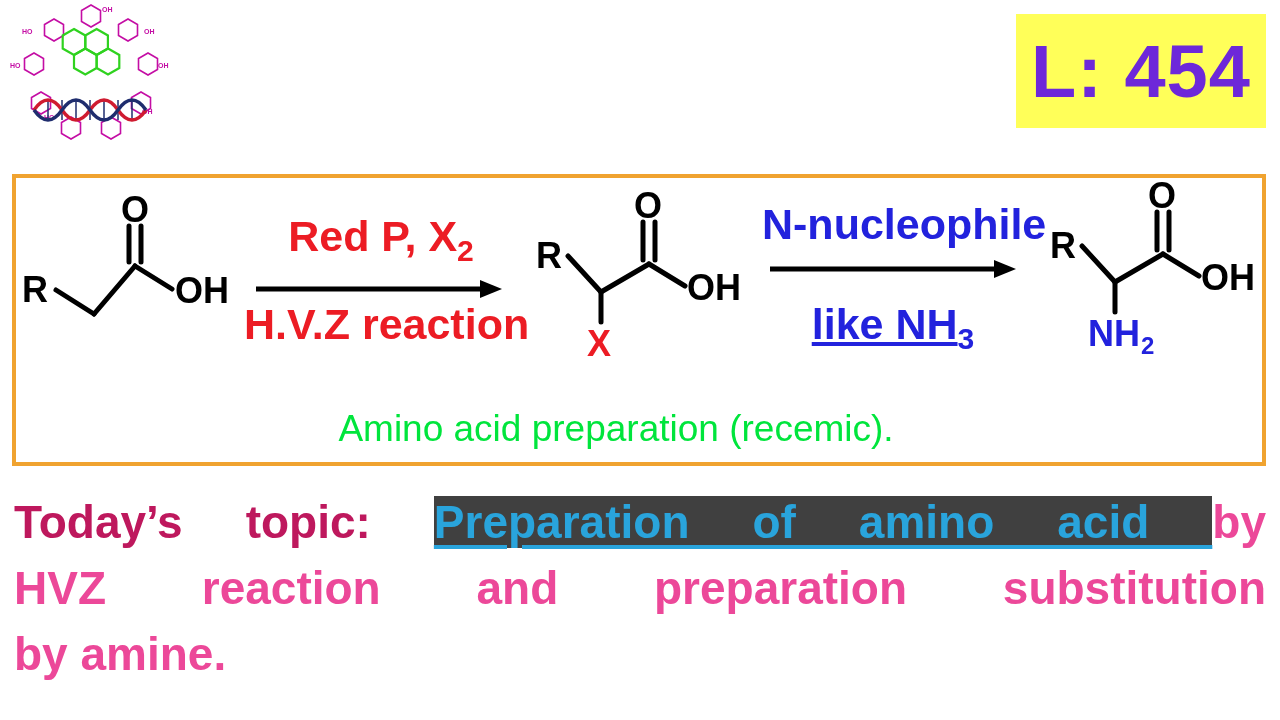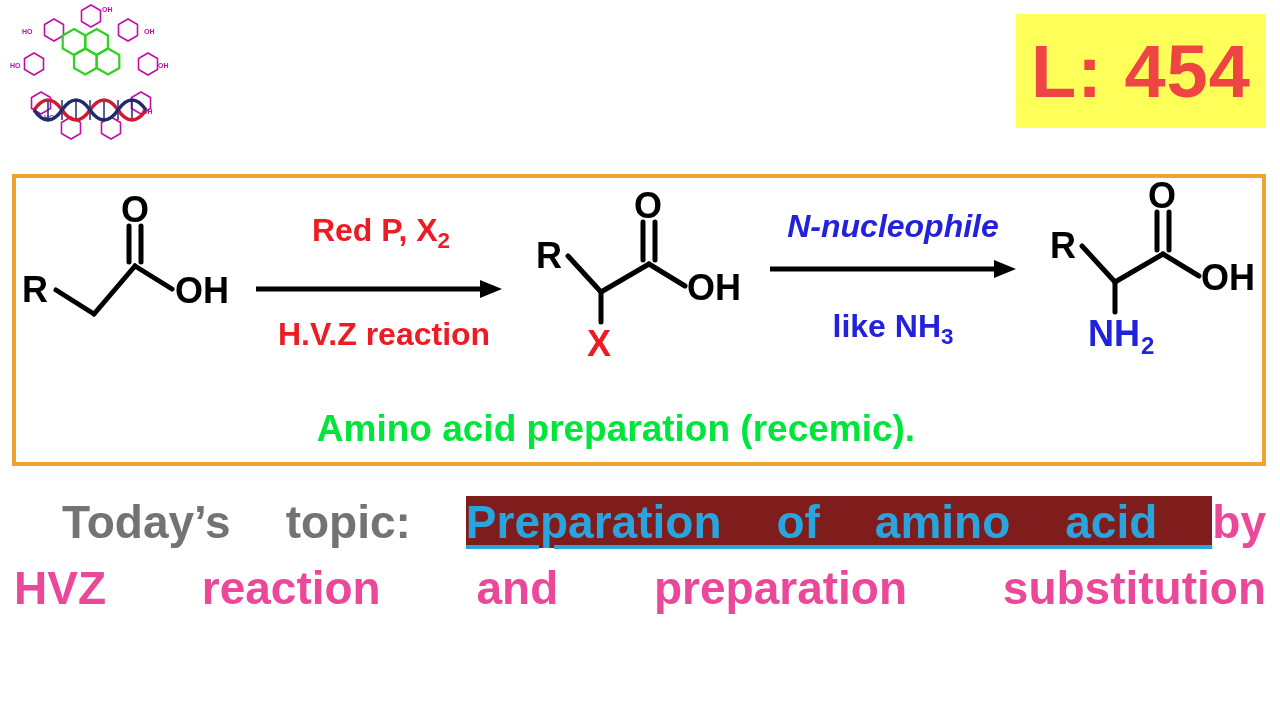--- a/index.html
+++ b/index.html
@@ -12,53 +12,53 @@
   .sugar { fill:none; stroke:#c40da4; stroke-width:1.6; }
   .ghex  { fill:none; stroke:#2fd21f; stroke-width:2.2; }
   .oh-txt { font-size:7px; font-weight:bold; fill:#c40da4; }
   .dna-red { fill:none; stroke:#cf1b30; stroke-width:3.5; }
   .dna-blue { fill:none; stroke:#1f2d6e; stroke-width:3.5; }
   .dna-rung { stroke:#1f2d6e; stroke-width:1.5; }
 
   
   .badge { position:absolute; left:1016px; top:14px; width:250px; height:114px;
            background:#ffff59; display:flex; align-items:center; justify-content:center; }
-  .badge span { color:#ef4444; font-size:74px; font-weight:bold; letter-spacing:1px; }
+  .badge span { color:#6d28d9; font-size:74px; font-weight:bold; letter-spacing:1px; }
 
   
   .scheme-box { position:absolute; left:12px; top:174px; width:1254px; height:292px;
                 border:4px solid #f0a330; background:#ffffff; }
 
   .mol { position:absolute; overflow:visible; }
   .mol text { font-weight:bold; font-size:36px; fill:#000000; }
   .mol text.sub { font-size:24px; }
   .mol text.red { fill:#ec1c24; }
   .mol text.blue { fill:#2222dd; }
   .bond { stroke:#000000; stroke-width:5; stroke-linecap:round; fill:none; }
 
   .arrow-svg { position:absolute; }
   .arrow-line { stroke:#000000; stroke-width:5; }
   .arrow-head { fill:#000000; }
 
-  .arrow-label { position:absolute; text-align:center; font-weight:bold; font-size:32px; white-space:nowrap; }
+  .arrow-label { position:absolute; text-align:center; font-weight:bold; font-size:43px; white-space:nowrap; }
   .arrow-label.red { color:#ec1c24; }
   .arrow-label.blue { color:#2222dd; }
   .arrow-label sub { font-size:0.7em; }
 
   .caption { position:absolute; left:0px; top:408px; width:1232px; text-align:center;
-             color:#00e53c; font-size:37px; font-weight:bold; }
+             color:#00e53c; font-size:37px; font-weight:normal; }
 
   
   .topic { position:absolute; left:14px; top:489px; width:1252px;
            font-weight:bold; font-size:46px; line-height:66px; }
   .topic-line { text-align:justify; text-align-last:justify; }
   .topic-line.last { text-align:left; text-align-last:left; }
-  .red-text { color:#737373;margin-left:48px; }
+  .red-text { color:#be185d; }
   .purple-text { color:#ec4899; }
-  .hl { background:#7f1d1d; color:#29a4dc; text-decoration:underline;
+  .hl { background:#404040; color:#29a4dc; text-decoration:underline;
         text-decoration-thickness:4px; text-underline-offset:7px; text-decoration-color:#29a4dc; }
 </style>
 </head>
 <body>
 
 <div class="page">
 
   <svg class="logo" viewBox="0 0 172 152">
     <defs>
       <polygon id="sugar" points="0,-11 9.5,-5.5 9.5,5.5 0,11 -9.5,5.5 -9.5,-5.5"></polygon>
@@ -118,43 +118,43 @@
     <text x="4" y="106">R</text>
     <text x="103" y="26">O</text>
     <text x="157" y="107">OH</text>
   </svg>
 
   <svg class="arrow-svg" style="left:256px; top:277px;" width="246" height="24" viewBox="0 0 246 24">
     <line class="arrow-line" x1="0" y1="12" x2="224" y2="12"></line>
     <polygon class="arrow-head" points="224,3 246,12 224,21"></polygon>
   </svg>
   <div class="arrow-label red" style="left:258px; top:212px; width:246px;"><span>Red P, X</span><sub>2</sub></div>
-  <div class="arrow-label red" style="left:244px; top:316px; width:280px;">H.V.Z reaction</div>
+  <div class="arrow-label red" style="left:244px; top:300px; width:280px;">H.V.Z reaction</div>
 
   <svg class="mol" style="left:532px; top:190px;" width="230" height="175" viewBox="0 0 230 175">
     <g>
       <line class="bond" x1="36" y1="66" x2="69" y2="102"></line>
       <line class="bond" x1="69" y1="102" x2="69" y2="132"></line>
       <line class="bond" x1="69" y1="102" x2="117" y2="74"></line>
       <line class="bond" x1="111" y1="70" x2="111" y2="32"></line>
       <line class="bond" x1="123" y1="70" x2="123" y2="32"></line>
       <line class="bond" x1="117" y1="74" x2="153" y2="96"></line>
     </g>
     <text x="4" y="78">R</text>
     <text x="102" y="28">O</text>
     <text x="155" y="110">OH</text>
     <text x="55" y="166" class="red">X</text>
   </svg>
 
   <svg class="arrow-svg" style="left:770px; top:257px;" width="246" height="24" viewBox="0 0 246 24">
     <line class="arrow-line" x1="0" y1="12" x2="224" y2="12"></line>
     <polygon class="arrow-head" points="224,3 246,12 224,21"></polygon>
   </svg>
-  <div class="arrow-label blue" style="left:762px; top:208px; width:262px;font-style:italic;">N-nucleophile</div>
-  <div class="arrow-label blue" style="left:770px; top:308px; width:246px;"><span>like NH</span><sub>3</sub></div>
+  <div class="arrow-label blue" style="left:762px; top:200px; width:262px;">N-nucleophile</div>
+  <div class="arrow-label blue" style="left:770px; top:300px; width:246px;text-decoration:underline;"><span>like NH</span><sub>3</sub></div>
 
   <svg class="mol" style="left:1046px; top:178px;" width="234" height="190" viewBox="0 0 234 190">
     <g>
       <line class="bond" x1="36" y1="68" x2="69" y2="104"></line>
       <line class="bond" x1="69" y1="104" x2="69" y2="134"></line>
       <line class="bond" x1="69" y1="104" x2="117" y2="76"></line>
       <line class="bond" x1="111" y1="72" x2="111" y2="34"></line>
       <line class="bond" x1="123" y1="72" x2="123" y2="34"></line>
       <line class="bond" x1="117" y1="76" x2="153" y2="98"></line>
     </g>
@@ -163,15 +163,16 @@
     <text x="155" y="112">OH</text>
     <text x="42" y="168" class="blue">NH</text>
     <text x="95" y="176" class="blue sub">2</text>
   </svg>
 
   <div class="caption">Amino acid preparation (recemic).</div>
 
   <div class="topic">
     <div class="topic-line"><span class="red-text">Today’s topic: </span><span class="hl">Preparation of amino acid </span><span class="purple-text">by</span></div>
     <div class="topic-line purple-text">HVZ reaction and preparation substitution</div>
+    <div class="topic-line last purple-text">by amine.</div>
   </div>
 
 </div>
 
 </body></html>

